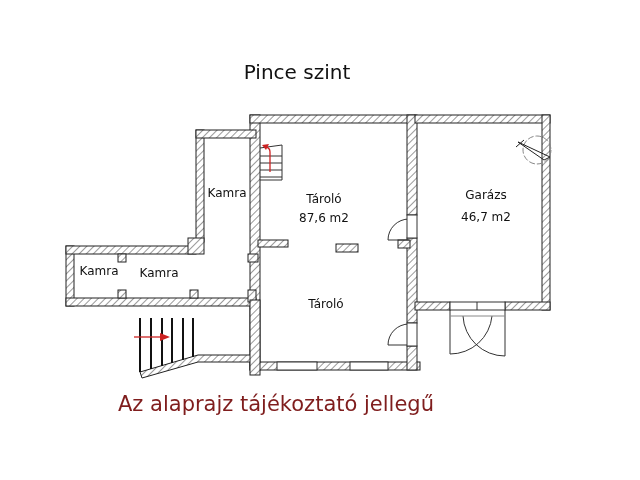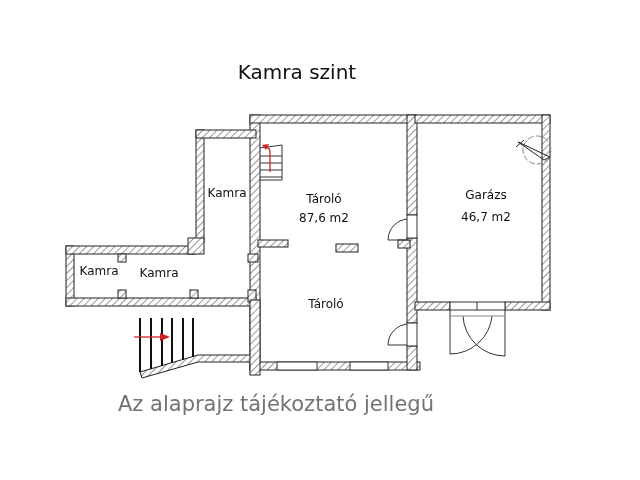--- a/index.html
+++ b/index.html
@@ -1,26 +1,26 @@
 <!DOCTYPE html>
 <html><head>
 <meta charset="utf-8">
 <style>
   html, body { margin: 0; padding: 0; background: #ffffff; }
   body { width: 640px; height: 480px; position: relative; overflow: hidden; font-family: "DejaVu Sans", "Liberation Sans", sans-serif; }
   .title { position: absolute; left: 0; top: 60px; width: 594px; text-align: center; font-size: 20px; color: #111; }
-  .disclaimer { position: absolute; left: 118px; top: 392px; font-size: 21px; color: #737373; white-space: nowrap; }
+  .disclaimer { position: absolute; left: 118px; top: 392px; font-size: 21px; color: #7f1d1d; white-space: nowrap; }
   svg.plan { position: absolute; left: 0; top: 0; }
   .room-label { font-size: 12px; fill: #111; font-family: "DejaVu Sans", "Liberation Sans", sans-serif; }
   .room-area { font-size: 12px; fill: #111; font-family: "DejaVu Sans", "Liberation Sans", sans-serif; }
 </style>
 </head>
 <body>
 
-<div class="title">Kamra szint</div>
+<div class="title">Pince szint</div>
 
 <svg class="plan" width="640" height="480" viewBox="0 0 640 480">
   <defs>
     <pattern id="hatch" width="5" height="5" patternUnits="userSpaceOnUse" patternTransform="rotate(45)">
       <rect width="5" height="5" fill="#ffffff"></rect>
       <line x1="0" y1="0" x2="0" y2="5" stroke="#555" stroke-width="1.2"></line>
     </pattern>
   </defs>
 
   <g fill="url(#hatch)" stroke="#222" stroke-width="1">

